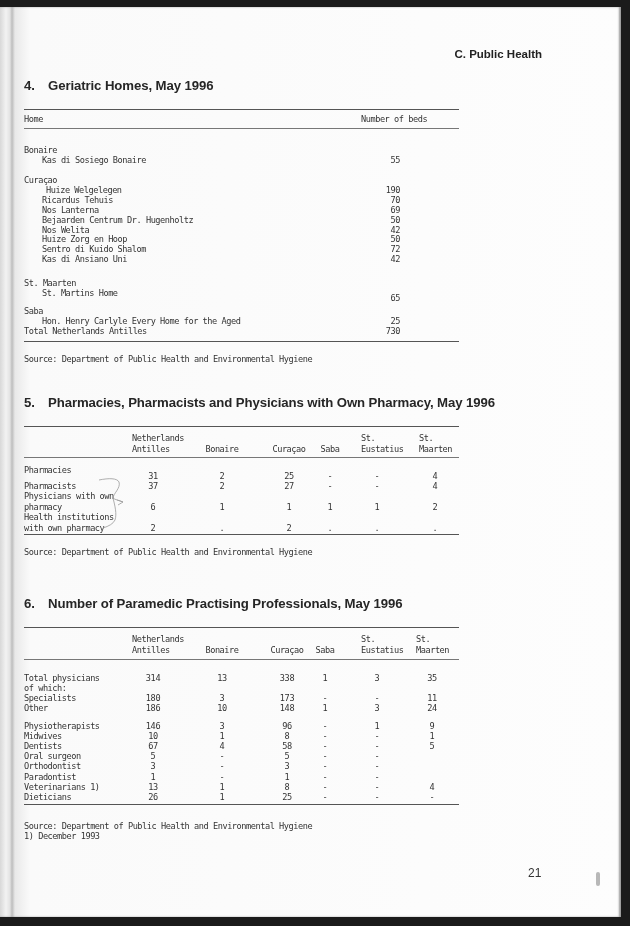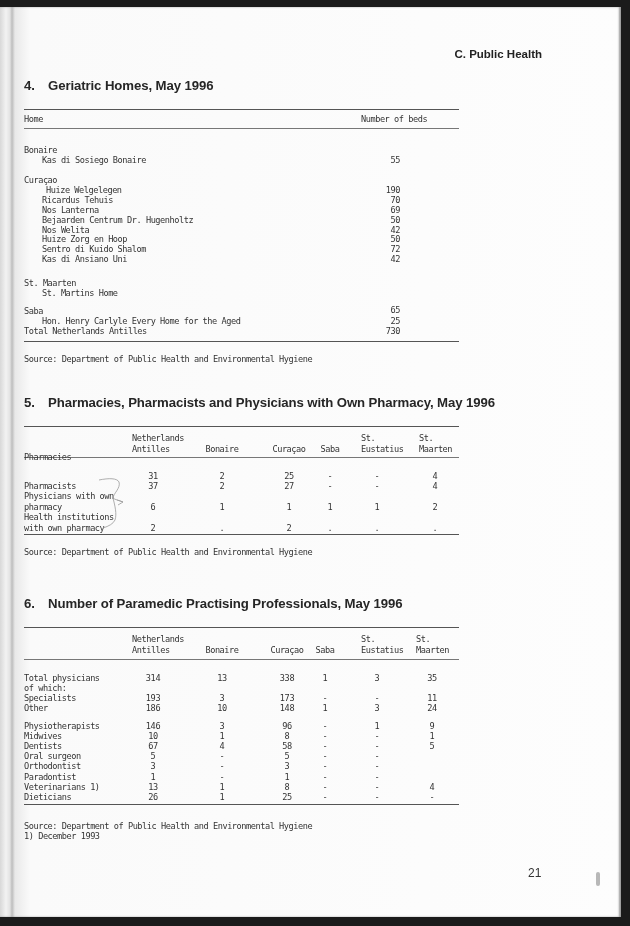--- a/index.html
+++ b/index.html
@@ -74,21 +74,21 @@
     <div class="txt" style="left:42px; top:224.6px">Nos Welita</div>
     <div class="txt r" style="left:340px; width:60px; top:224.6px">42</div>
     <div class="txt" style="left:42px; top:234.4px">Huize Zorg en Hoop</div>
     <div class="txt r" style="left:340px; width:60px; top:234.4px">50</div>
     <div class="txt" style="left:42px; top:244.20000000000002px">Sentro di Kuido Shalom</div>
     <div class="txt r" style="left:340px; width:60px; top:244.20000000000002px">72</div>
     <div class="txt" style="left:42px; top:254px">Kas di Ansiano Uni</div>
     <div class="txt r" style="left:340px; width:60px; top:254px">42</div>
     <div class="txt" style="left:24px; top:278px">St. Maarten</div>
     <div class="txt" style="left:42px; top:287.8px">St. Martins Home</div>
-    <div class="txt r" style="left:340px; width:60px; top:305px">65</div>
+    <div class="txt r" style="left:340px; width:60px; top:293px">65</div>
     <div class="txt" style="left:24px; top:306px">Saba</div>
     <div class="txt" style="left:42px; top:315.8px">Hon. Henry Carlyle Every Home for the Aged</div>
     <div class="txt r" style="left:340px; width:60px; top:315.8px">25</div>
   </div>
 
 <div class="txt" style="left:24px; top:326px">Total Netherlands Antilles</div>
 <div class="txt r" style="left:340px; width:60px; top:326px">730</div>
 <div class="rule" style="top:341px; width:435px"></div>
 <div class="txt" style="left:24px; top:354px">Source: Department of Public Health and Environmental Hygiene</div>
 
@@ -102,21 +102,21 @@
     <div class="txt" style="left:200px; width:44px; top:443.5px; text-align:center">Bonaire</div>
     <div class="txt" style="left:267px; width:44px; top:443.5px; text-align:center">Curaçao</div>
     <div class="txt" style="left:308px; width:44px; top:443.5px; text-align:center">Saba</div>
     <div class="txt" style="left:361px; top:433px">St.</div>
     <div class="txt" style="left:361px; top:443.5px">Eustatius</div>
     <div class="txt" style="left:419px; top:433px">St.</div>
     <div class="txt" style="left:419px; top:443.5px">Maarten</div>
   </div>
 <div class="rule thin" style="top:457px; width:435px"></div>
 <div id="t5body">
-    <div class="txt" style="left:24px; top:452px">Pharmacies</div>
+    <div class="txt" style="left:24px; top:465px">Pharmacies</div>
     <div class="num-col" style="left:133px; width:40px; top:471px">31</div>
     <div class="num-col" style="left:202px; width:40px; top:471px">2</div>
     <div class="num-col" style="left:269px; width:40px; top:471px">25</div>
     <div class="num-col" style="left:310px; width:40px; top:471px">-</div>
     <div class="num-col" style="left:357px; width:40px; top:471px">-</div>
     <div class="num-col" style="left:415px; width:40px; top:471px">4</div>
     <div class="txt" style="left:24px; top:481px">Pharmacists</div>
     <div class="num-col" style="left:133px; width:40px; top:481px">37</div>
     <div class="num-col" style="left:202px; width:40px; top:481px">2</div>
     <div class="num-col" style="left:269px; width:40px; top:481px">27</div>
@@ -172,21 +172,21 @@
     <div class="num-col" style="left:357px; width:40px; top:673px">3</div>
     <div class="num-col" style="left:412px; width:40px; top:673px">35</div>
     <div class="txt" style="left:24px; top:683px">      of which:</div>
     <div class="num-col" style="left:133px; width:40px; top:683px"></div>
     <div class="num-col" style="left:202px; width:40px; top:683px"></div>
     <div class="num-col" style="left:267px; width:40px; top:683px"></div>
     <div class="num-col" style="left:305px; width:40px; top:683px"></div>
     <div class="num-col" style="left:357px; width:40px; top:683px"></div>
     <div class="num-col" style="left:412px; width:40px; top:683px"></div>
     <div class="txt" style="left:24px; top:693px">Specialists</div>
-    <div class="num-col" style="left:133px; width:40px; top:693px">193</div>
+    <div class="num-col" style="left:133px; width:40px; top:693px">180</div>
     <div class="num-col" style="left:202px; width:40px; top:693px">3</div>
     <div class="num-col" style="left:267px; width:40px; top:693px">173</div>
     <div class="num-col" style="left:305px; width:40px; top:693px">-</div>
     <div class="num-col" style="left:357px; width:40px; top:693px">-</div>
     <div class="num-col" style="left:412px; width:40px; top:693px">11</div>
     <div class="txt" style="left:24px; top:703px">Other</div>
     <div class="num-col" style="left:133px; width:40px; top:703px">186</div>
     <div class="num-col" style="left:202px; width:40px; top:703px">10</div>
     <div class="num-col" style="left:267px; width:40px; top:703px">148</div>
     <div class="num-col" style="left:305px; width:40px; top:703px">1</div>

